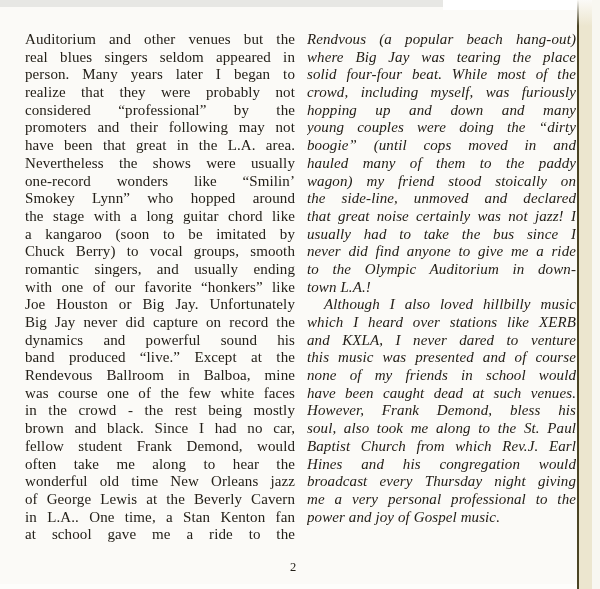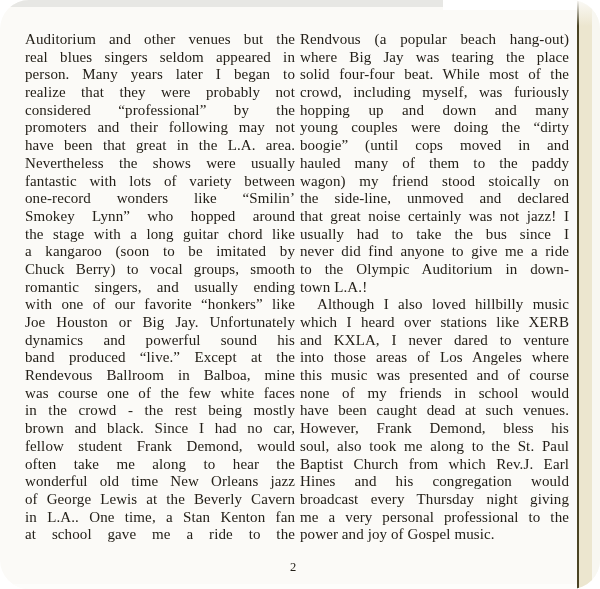--- a/index.html
+++ b/index.html
@@ -10,21 +10,20 @@
     background: #ffffff;
   }
   .scan {
     position: relative;
     width: 600px;
     height: 589px;
     background: var(--paper, #fbfaf7);
     overflow: hidden;
     font-family: "Liberation Serif", "DejaVu Serif", serif;
     color: var(--ink, #242019);
-    border-radius: 29px;
   }
   
   .top-strip {
     position: absolute;
     top: 0; left: 0;
     width: 443px; height: 7px;
     background: #e7e7e4;
   }
   .top-right-white {
     position: absolute;
@@ -55,21 +54,21 @@
     position: absolute;
     left: 592px; top: 0; bottom: 0;
     width: 8px;
     background: #f8f7f1;
   }
   .col {
     position: absolute;
     top: 31px;
   }
   .col-left  { left: 25px;  width: 270px; }
-  .col-right { left: 300px; width: 269px; }
+  .col-right { left: 307px; width: 269px; font-style: italic; }
   .line {
     height: 17.7px;
     line-height: 17.7px;
     font-size: 15px;
     letter-spacing: 0.1px;
     text-align: justify;
     text-align-last: justify;
     overflow: hidden;
     white-space: nowrap;
   }
@@ -94,29 +93,29 @@
 
   <div class="col col-left">
       <div class="line">Auditorium and other venues but the</div>
       <div class="line">real blues singers seldom appeared in</div>
       <div class="line">person. Many years later I began to</div>
       <div class="line">realize that they were probably not</div>
       <div class="line">considered “professional” by the</div>
       <div class="line">promoters and their following may not</div>
       <div class="line">have been that great in the L.A. area.</div>
       <div class="line">Nevertheless the shows were usually</div>
-      <div class="line">fantastic with lots of variety between</div>
       <div class="line">one-record wonders like “Smilin’</div>
       <div class="line">Smokey Lynn” who hopped around</div>
       <div class="line">the stage with a long guitar chord like</div>
       <div class="line">a kangaroo (soon to be imitated by</div>
       <div class="line">Chuck Berry) to vocal groups, smooth</div>
       <div class="line">romantic singers, and usually ending</div>
       <div class="line">with one of our favorite “honkers” like</div>
       <div class="line">Joe Houston or Big Jay. Unfortunately</div>
+      <div class="line">Big Jay never did capture on record the</div>
       <div class="line">dynamics and powerful sound his</div>
       <div class="line">band produced “live.” Except at the</div>
       <div class="line">Rendevous Ballroom in Balboa, mine</div>
       <div class="line">was course one of the few white faces</div>
       <div class="line">in the crowd - the rest being mostly</div>
       <div class="line">brown and black. Since I had no car,</div>
       <div class="line">fellow student Frank Demond, would</div>
       <div class="line">often take me along to hear the</div>
       <div class="line">wonderful old time New Orleans jazz</div>
       <div class="line">of George Lewis at the Beverly Cavern</div>
@@ -135,21 +134,20 @@
       <div class="line">wagon) my friend stood stoically on</div>
       <div class="line">the side-line, unmoved and declared</div>
       <div class="line">that great noise certainly was not jazz! I</div>
       <div class="line">usually had to take the bus since I</div>
       <div class="line">never did find anyone to give me a ride</div>
       <div class="line">to the Olympic Auditorium in down-</div>
       <div class="line para-end">town L.A.!</div>
       <div class="line indent">Although I also loved hillbilly music</div>
       <div class="line">which I heard over stations like XERB</div>
       <div class="line">and KXLA, I never dared to venture</div>
-      <div class="line">into those areas of Los Angeles where</div>
       <div class="line">this music was presented and of course</div>
       <div class="line">none of my friends in school would</div>
       <div class="line">have been caught dead at such venues.</div>
       <div class="line">However, Frank Demond, bless his</div>
       <div class="line">soul, also took me along to the St. Paul</div>
       <div class="line">Baptist Church from which Rev.J. Earl</div>
       <div class="line">Hines and his congregation would</div>
       <div class="line">broadcast every Thursday night giving</div>
       <div class="line">me a very personal professional to the</div>
       <div class="line para-end">power and joy of Gospel music.</div>

